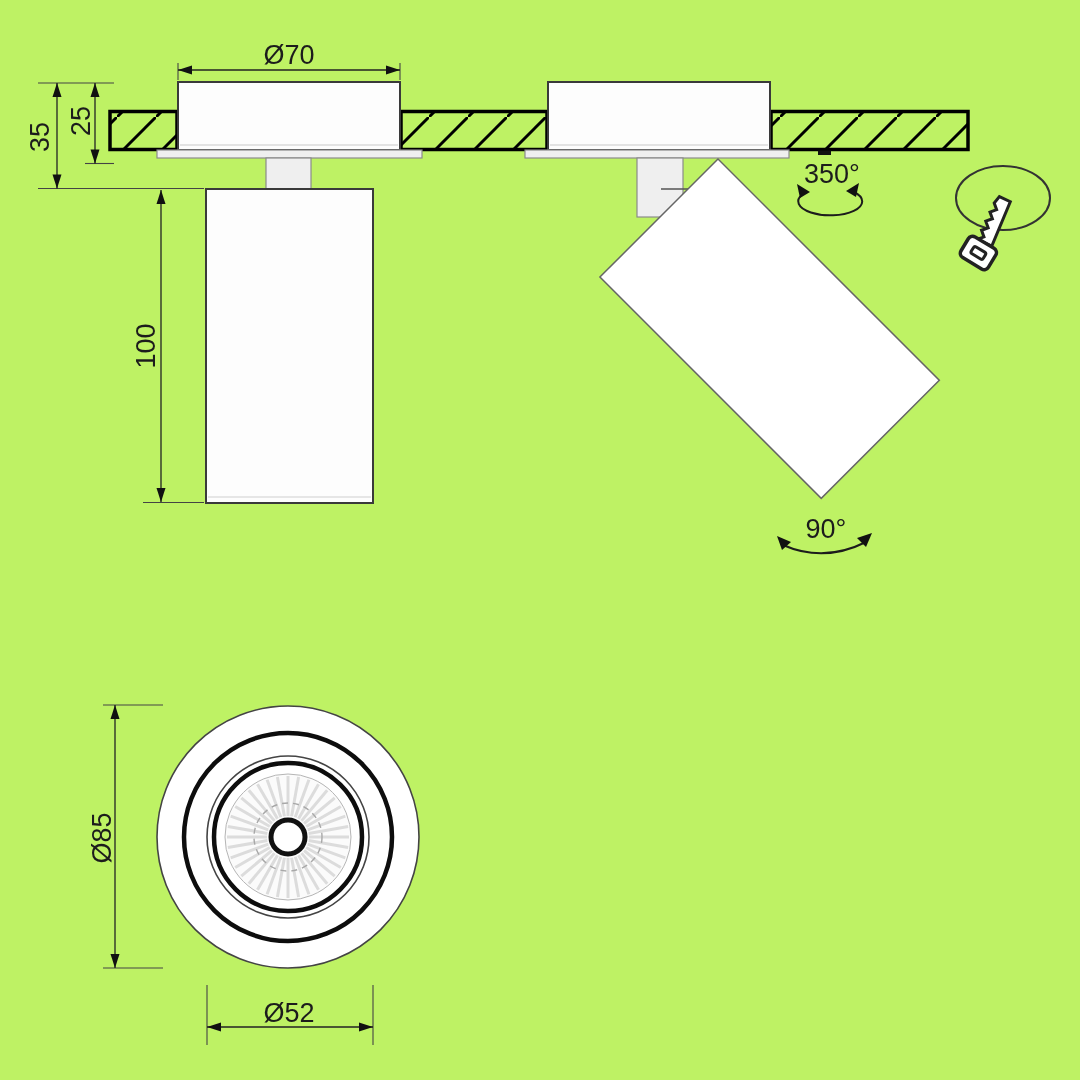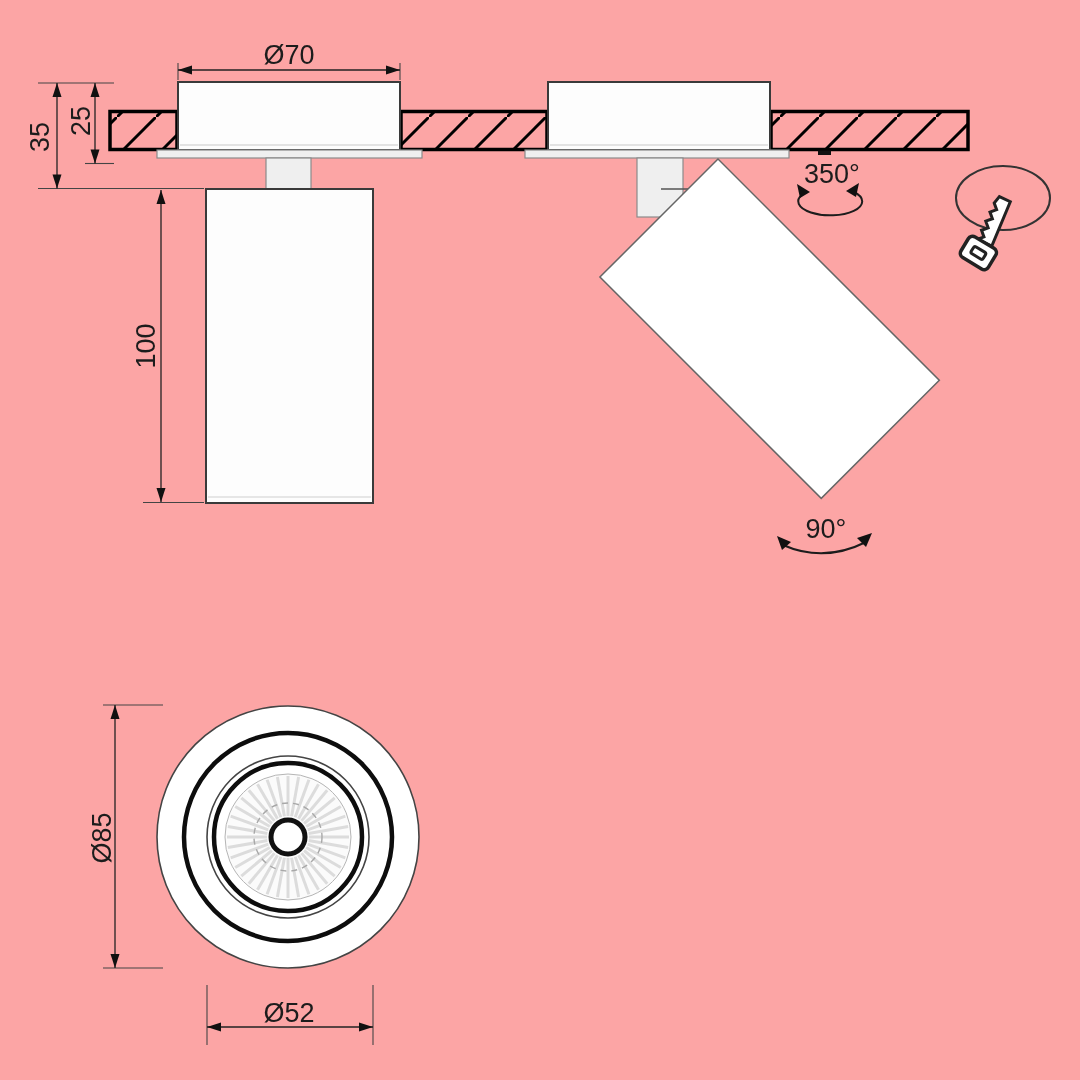--- a/index.html
+++ b/index.html
@@ -1,16 +1,16 @@
 <!DOCTYPE html>
 <html><head>
 <meta charset="utf-8">
 <style>
   html,body{margin:0;padding:0;background:#ffffff;}
-  .stage{position:relative;width:1080px;height:1080px;background:#fca5a5;overflow:hidden;
+  .stage{position:relative;width:1080px;height:1080px;background:#bef264;overflow:hidden;
          font-family:"Liberation Sans", sans-serif;text-align:right;}
   svg{display:block}
   .dim-text{font-family:"Liberation Sans", sans-serif;font-size:27px;fill:#1c1c1c;}
   .outline{fill:#fdfdfd;stroke:#3a3a3a;stroke-width:2;}
   .outline-thin{fill:#ffffff;stroke:#666;stroke-width:1.5;}
   .fitting{fill:#efefef;stroke:#8a8a8a;stroke-width:1.2;}
   .dimline{stroke:#222;stroke-width:1.3;fill:none;}
   .extline{stroke:#444;stroke-width:1.1;fill:none;}
   .arrow{fill:#111;stroke:none;}
   .ceiling{fill:url(#hatch);stroke:#000;stroke-width:3.5;}

